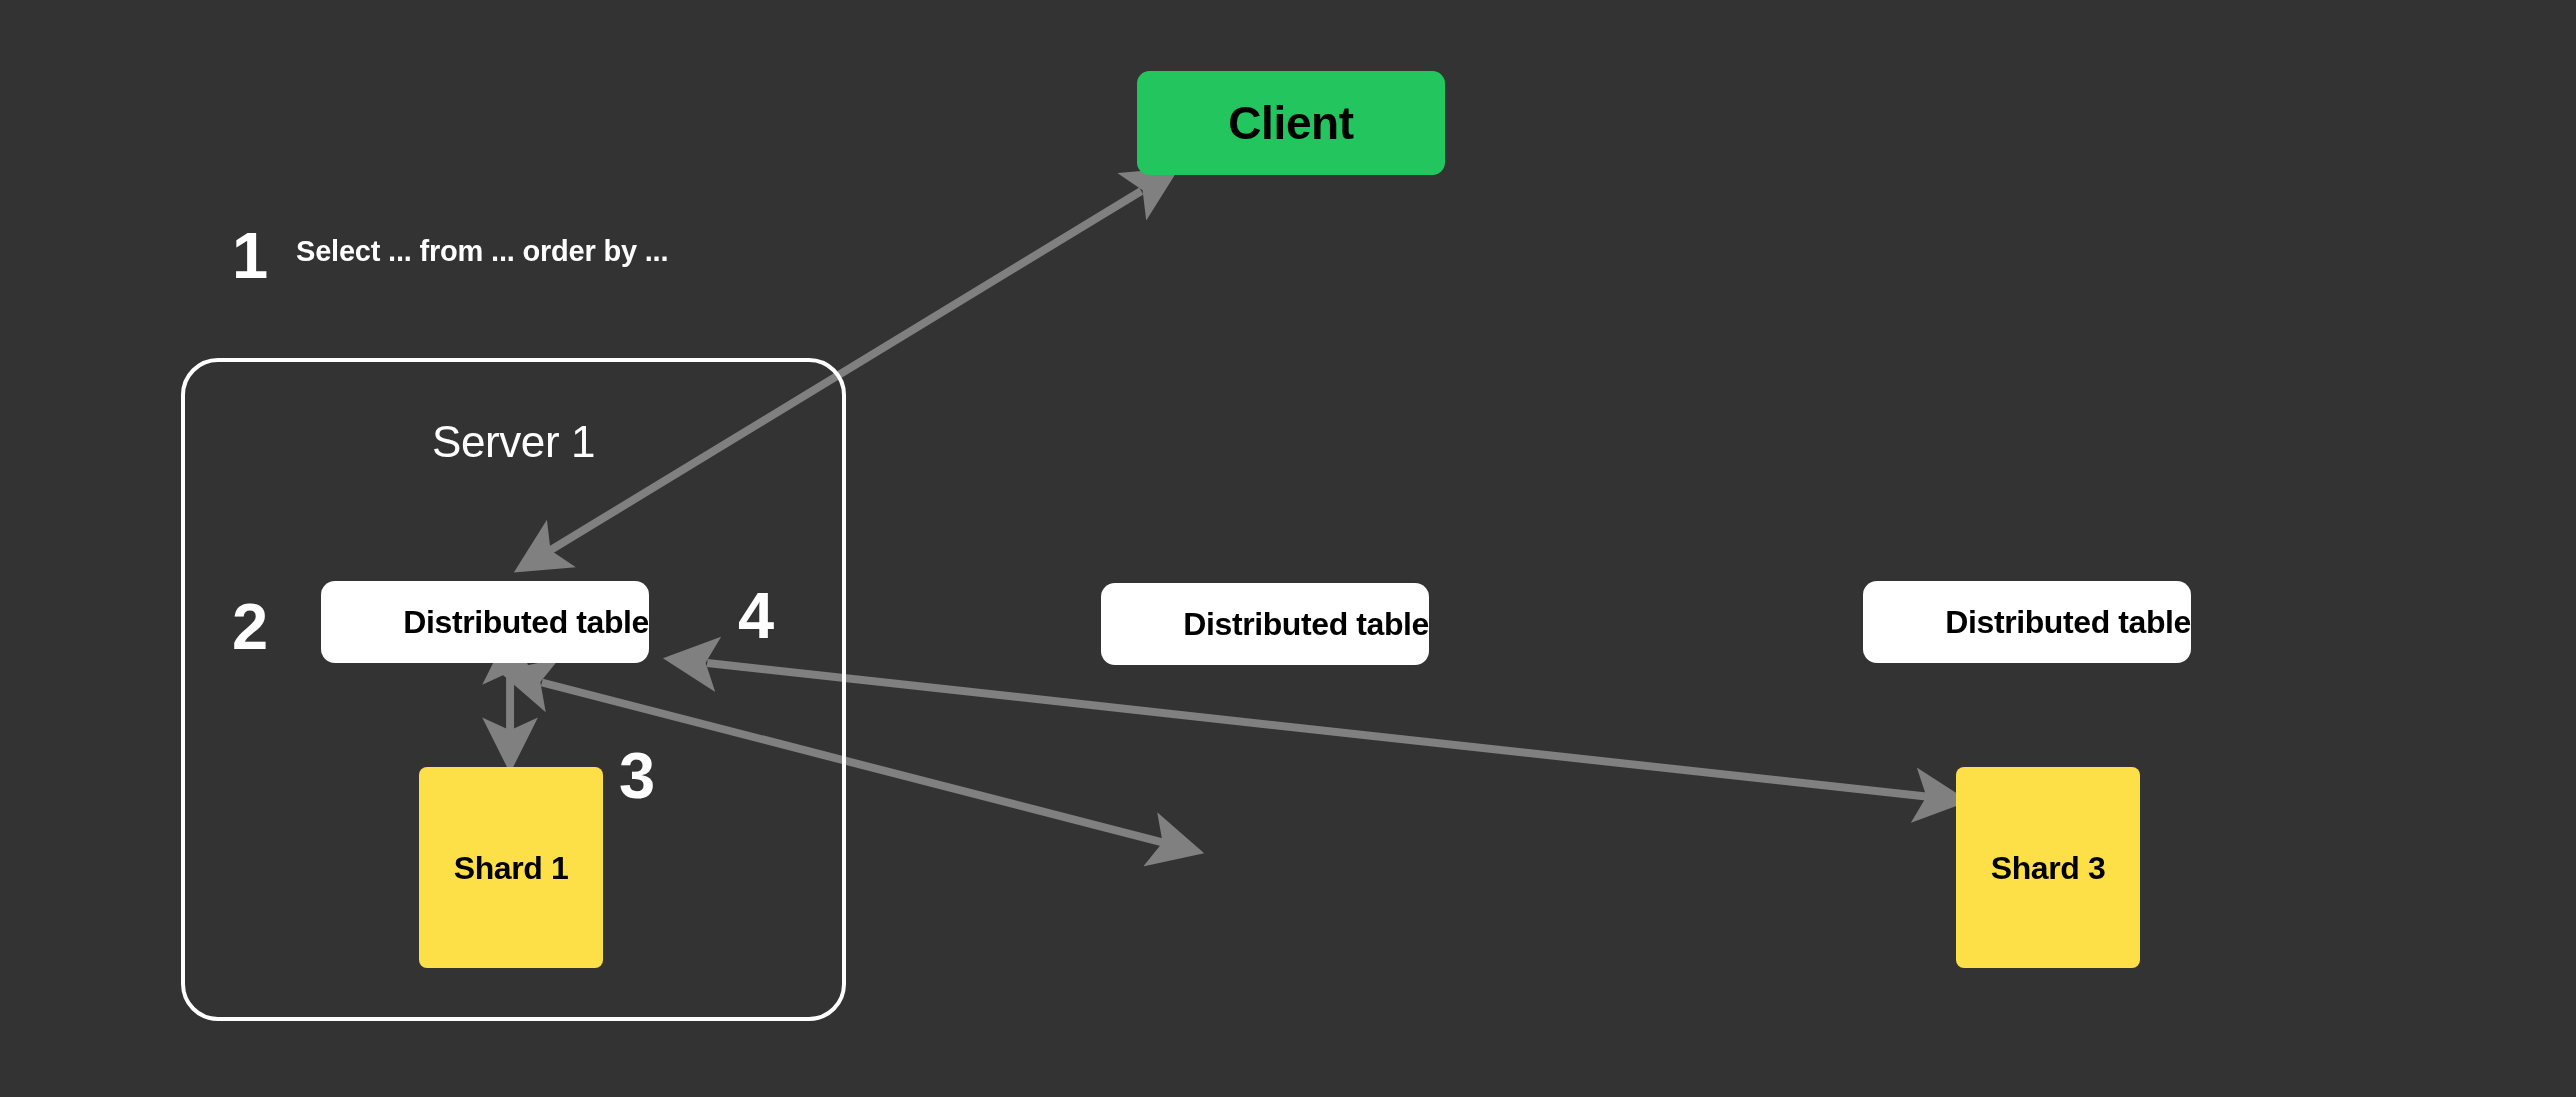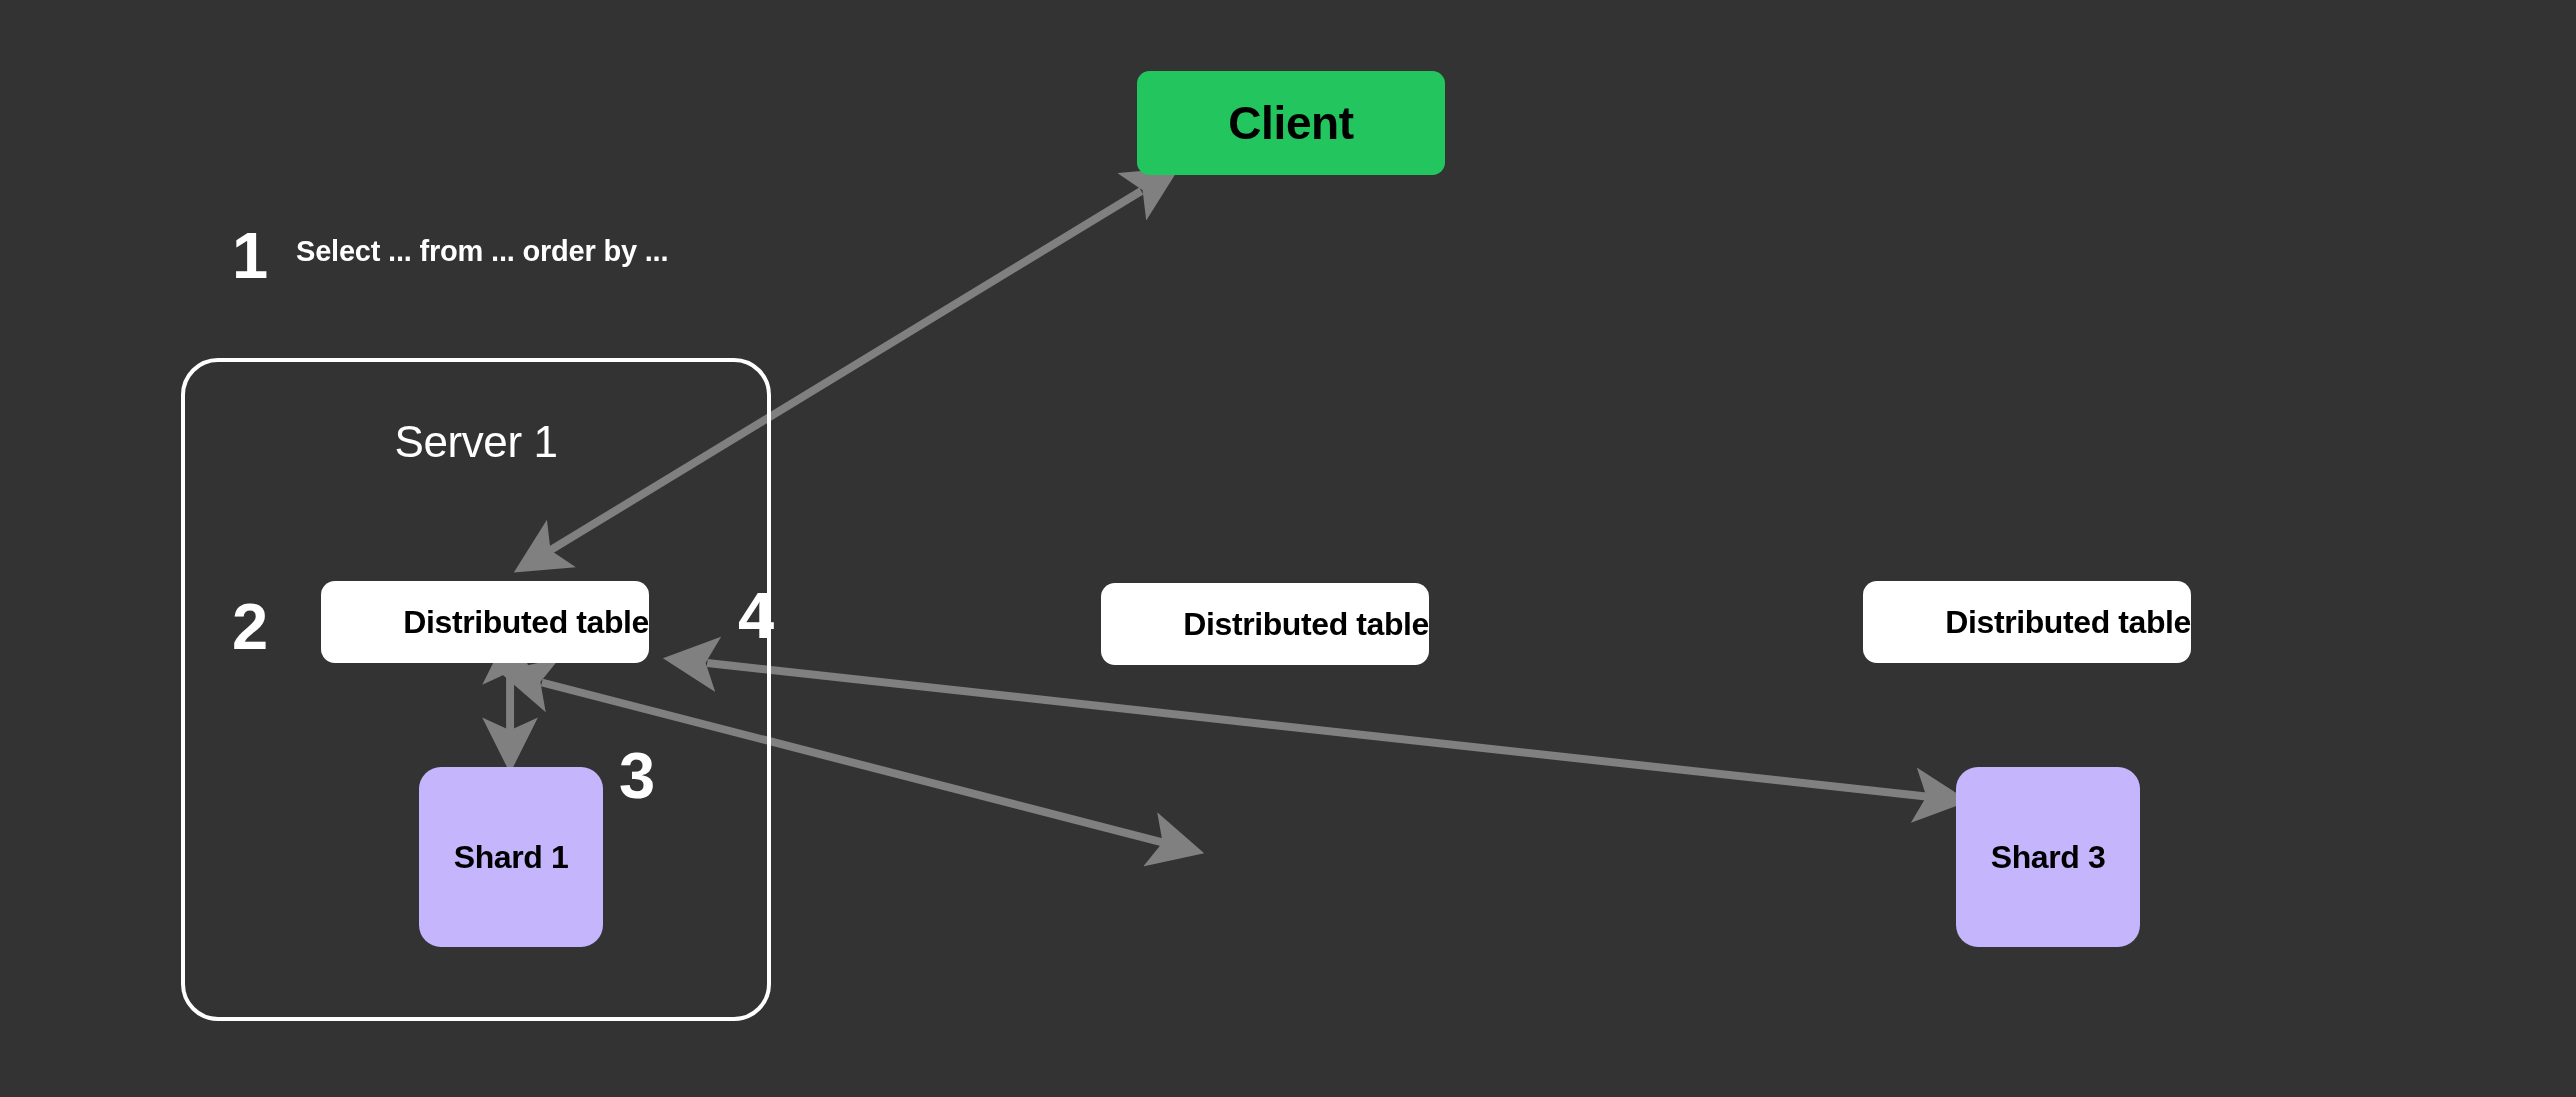--- a/index.html
+++ b/index.html
@@ -73,21 +73,21 @@
     line-height: 1;
     white-space: nowrap;
     z-index: 6;
     text-align: center;
   }
 
   
   .server-box {
     position: absolute;
     top: 358px;
-    width: 590px;
+    width: 665px;
     height: 663px;
     border: 4.4px solid #FFFFFF;
     border-radius: 37px;
     box-sizing: border-box;
     z-index: 1;
     padding-left: 39px;
   }
   #server-1 { left: 181px; }
   #server-2 { left: 956px; }
   #server-3 { left: 1724px; }
@@ -125,23 +125,23 @@
     line-height: 1;
   }
   #dist-table-1 { left: 321px; top: 581px; }
   #dist-table-2 { left: 1101px; top: 583px; }
   #dist-table-3 { left: 1863px; top: 581px; }
 
   
   .shard-box {
     position: absolute;
     width: 184px;
-    height: 180px;
-    background: #c4b5fd;
-    border-radius: 22px;
+    height: 201px;
+    background: #fde047;
+    border-radius: 8px;
     display: flex;
     align-items: center;
     justify-content: center;
     z-index: 3;
   }
   .shard-label {
     color: #000000;
     font-size: 32px;
     font-weight: 700;
     letter-spacing: -0.4px;

